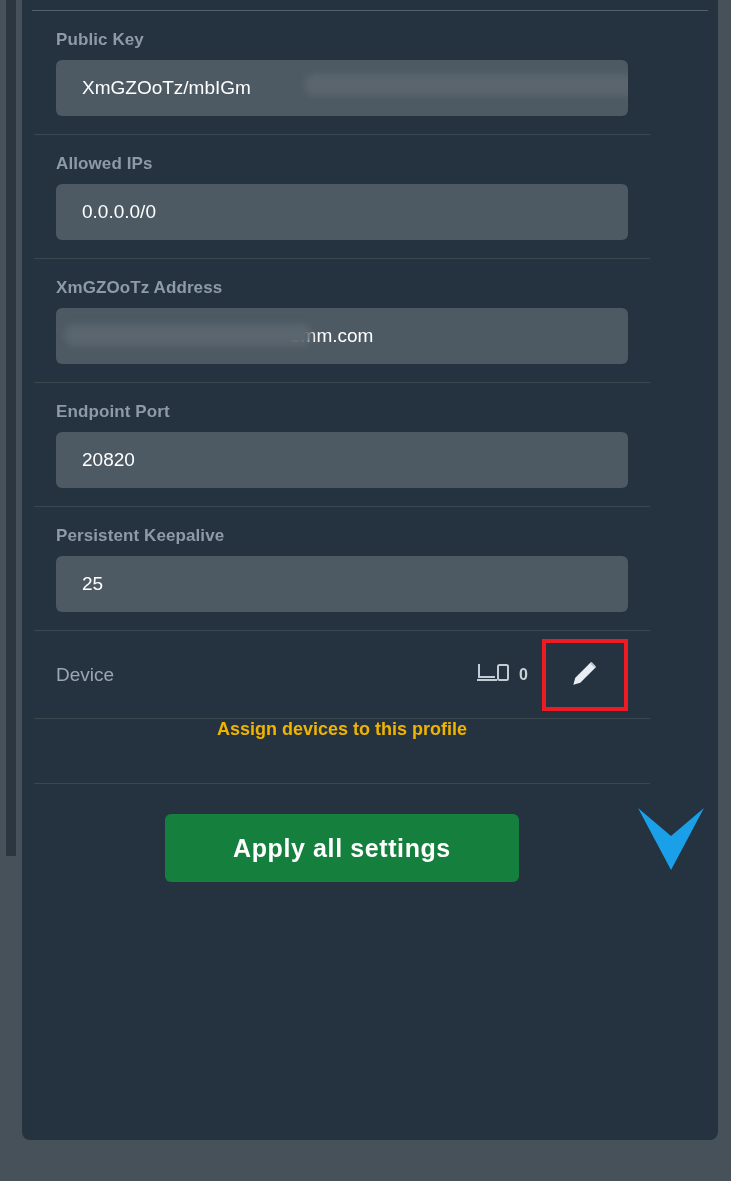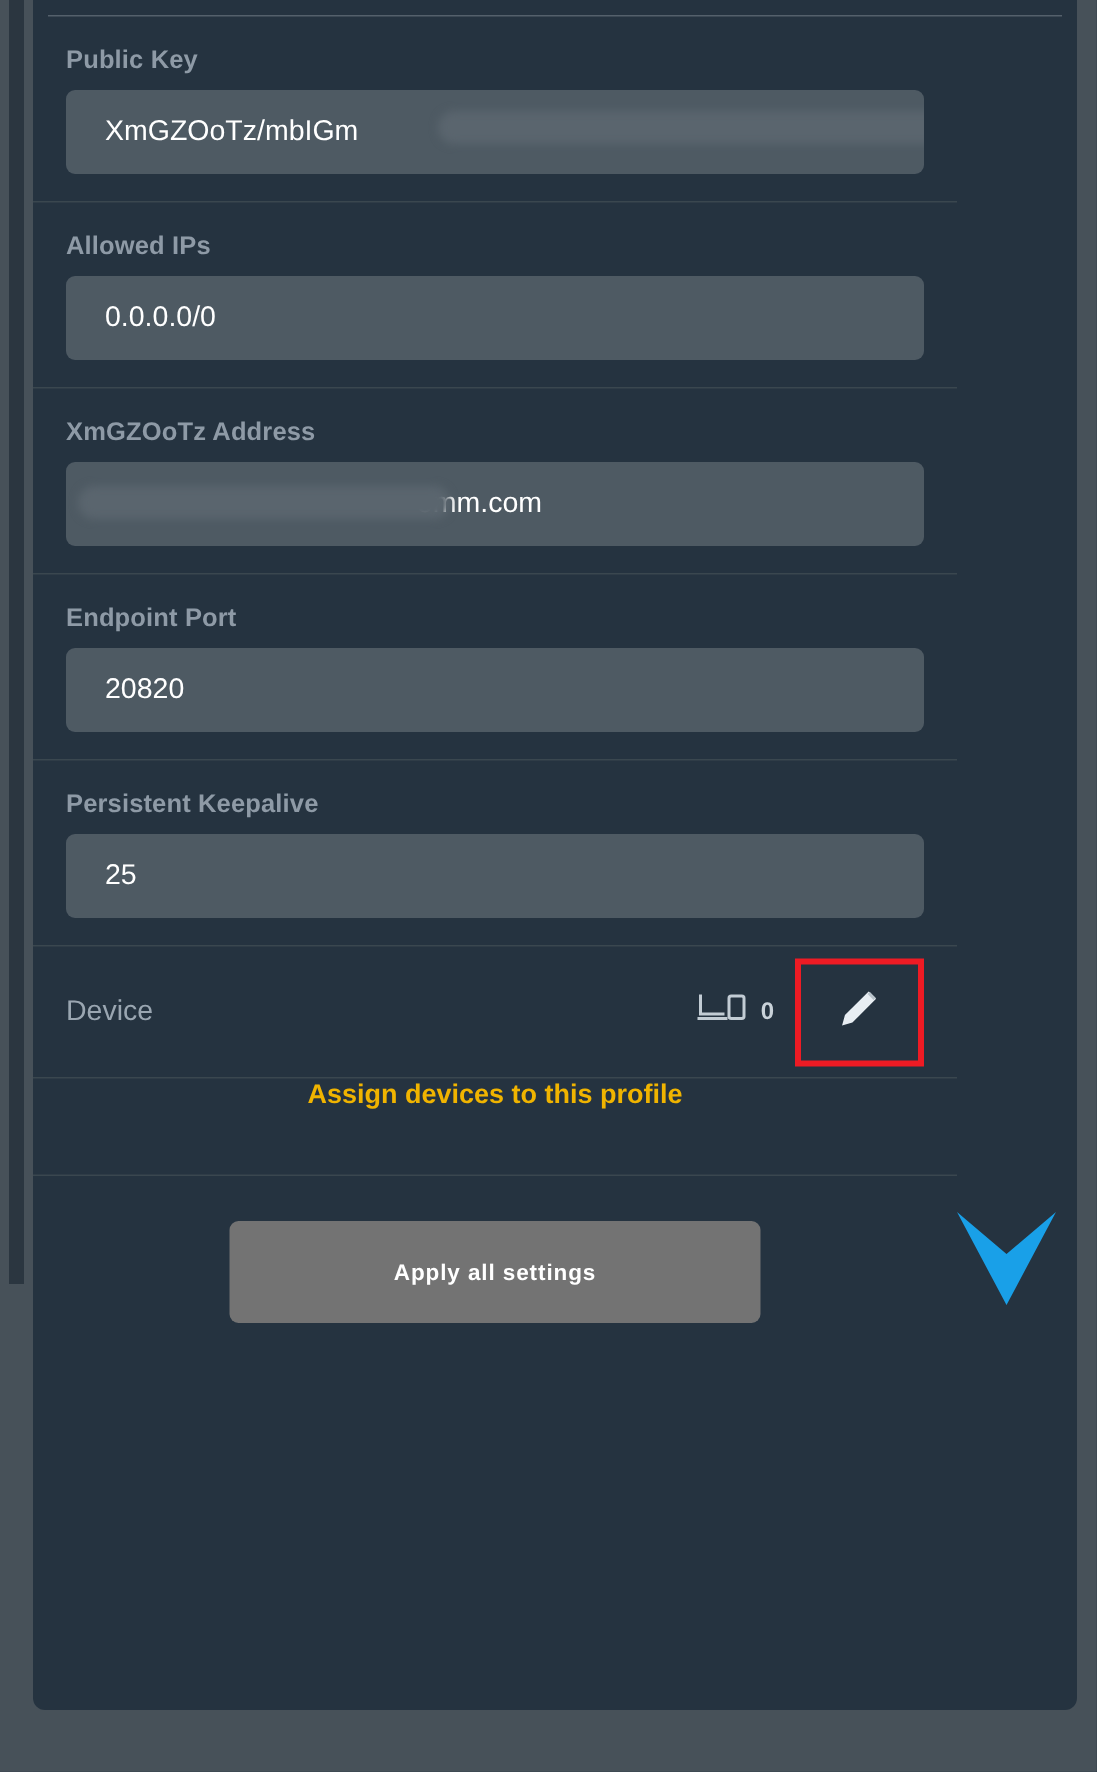--- a/index.html
+++ b/index.html
@@ -48,21 +48,21 @@
     position: absolute;
     left: 10px; top: 18px;
     width: 676px;
     height: 1px;
     background: #64707a;
     opacity: .75;
   }
 
   .rows {
     position: absolute;
-    left: 0; top: 19px;
+    left: 12px; top: 19px;
     width: 616px;
   }
 
   .field-row {
     position: relative;
     padding: 10px 22px 18px 22px;
     border-bottom: 1px solid #3a474f;
   }
   .field-label {
     color: #8e9aa6;
@@ -161,25 +161,25 @@
   
   .apply-row {
     height: 128px;
     display: flex;
     align-items: center;
     justify-content: center;
   }
   .apply-btn {
     width: 354px;
     height: 68px;
-    background: #737373;
+    background: #15803d;
     border: none;
     border-radius: 6px;
     color: #ffffff;
-    font-size: 15px;
+    font-size: 25px;
     font-weight: bold;
     letter-spacing: .6px;
     font-family: "Liberation Sans", sans-serif;
     cursor: pointer;
   }
 
   
   .arrow-annotation {
     position: absolute;
     left: 634px;

